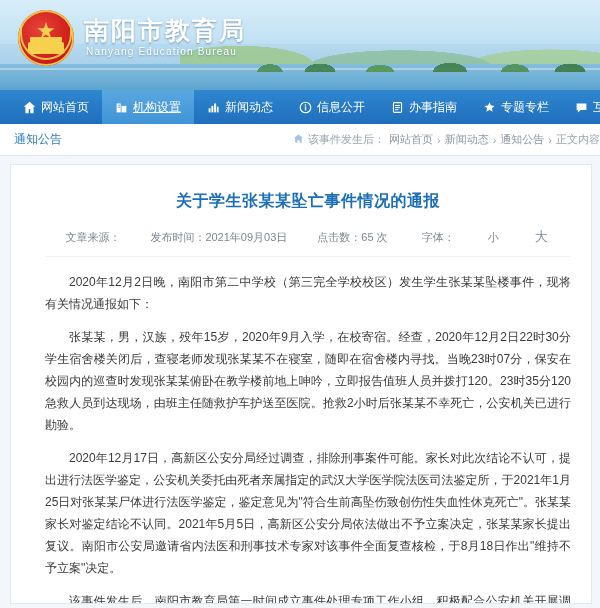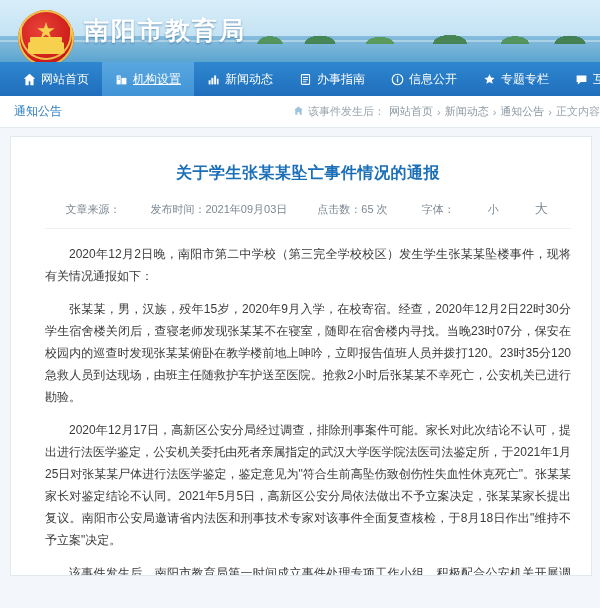--- a/index.html
+++ b/index.html
@@ -12,21 +12,21 @@
   .page {
     position: relative;
     width: 600px; height: 608px;
     overflow: hidden;
     background: #f3f7fb;
   }
 
   
   .banner {
     position: relative;
-    height: 62px;
+    height: 90px;
     background: linear-gradient(180deg, #cfe6f5 0%, #bcdcf0 40%, #a9d2ea 70%, #8fc3e0 100%);
     overflow: hidden;
   }
   .banner-sky {
     position: absolute; left:0; top:0; width:100%; height:44px;
     background: linear-gradient(180deg,#d9eefa 0%, #bfe0f2 100%);
   }
   .banner-hills {
     position: absolute; left: 180px; top: 24px; width: 420px; height: 40px;
     background:
@@ -201,20 +201,21 @@
     <div class="banner-trees"></div>
 
     <div class="emblem">
       <div class="circle"></div>
       <div class="wheat"></div>
       <div class="star"></div>
       <div class="gate"></div>
     </div>
 
     <div class="site-title">南阳市教育局</div>
+    <div class="site-subtitle">Nanyang Education Bureau</div>
   </div>
 
   <div class="nav">
 
     <div class="nav-item">
       <span class="nav-ico">
         <svg width="13" height="13" viewBox="0 0 16 16">
             <path d="M8 1 1 7h2v8h4v-5h2v5h4V7h2z" fill="#ffffff"></path>
           </svg>
       </span>
@@ -243,38 +244,38 @@
             <rect x="8.8" y="3" width="2.4" height="11" fill="#ffffff"></rect>
             <rect x="12.2" y="7" width="2" height="7" fill="#ffffff"></rect>
           </svg>
       </span>
       <span>新闻动态</span>
     </div>
 
     <div class="nav-item">
       <span class="nav-ico">
         <svg width="13" height="13" viewBox="0 0 16 16">
+            <circle cx="8" cy="8" r="6.5" fill="none" stroke="#ffffff" stroke-width="1.4"></circle>
+            <rect x="7.2" y="6.6" width="1.6" height="5" fill="#ffffff"></rect>
+            <rect x="7.2" y="4" width="1.6" height="1.7" fill="#ffffff"></rect>
+          </svg>
+      </span>
+      <span>信息公开</span>
+    </div>
+
+    <div class="nav-item">
+      <span class="nav-ico">
+        <svg width="13" height="13" viewBox="0 0 16 16">
             <rect x="3" y="2" width="10" height="12" rx="1" fill="none" stroke="#ffffff" stroke-width="1.3"></rect>
             <rect x="5" y="5" width="6" height="1.2" fill="#ffffff"></rect>
             <rect x="5" y="7.6" width="6" height="1.2" fill="#ffffff"></rect>
             <rect x="5" y="10.2" width="4" height="1.2" fill="#ffffff"></rect>
           </svg>
       </span>
       <span>办事指南</span>
-    </div>
-
-    <div class="nav-item">
-      <span class="nav-ico">
-        <svg width="13" height="13" viewBox="0 0 16 16">
-            <circle cx="8" cy="8" r="6.5" fill="none" stroke="#ffffff" stroke-width="1.4"></circle>
-            <rect x="7.2" y="6.6" width="1.6" height="5" fill="#ffffff"></rect>
-            <rect x="7.2" y="4" width="1.6" height="1.7" fill="#ffffff"></rect>
-          </svg>
-      </span>
-      <span>信息公开</span>
     </div>
 
     <div class="nav-item">
       <span class="nav-ico">
         <svg width="13" height="13" viewBox="0 0 16 16">
             <path d="M8 1.5l1.9 4 4.4.5-3.3 3 .9 4.3L8 11.2 4.1 13.3l.9-4.3-3.3-3 4.4-.5z" fill="#ffffff"></path>
           </svg>
       </span>
       <span>专题专栏</span>
     </div>

